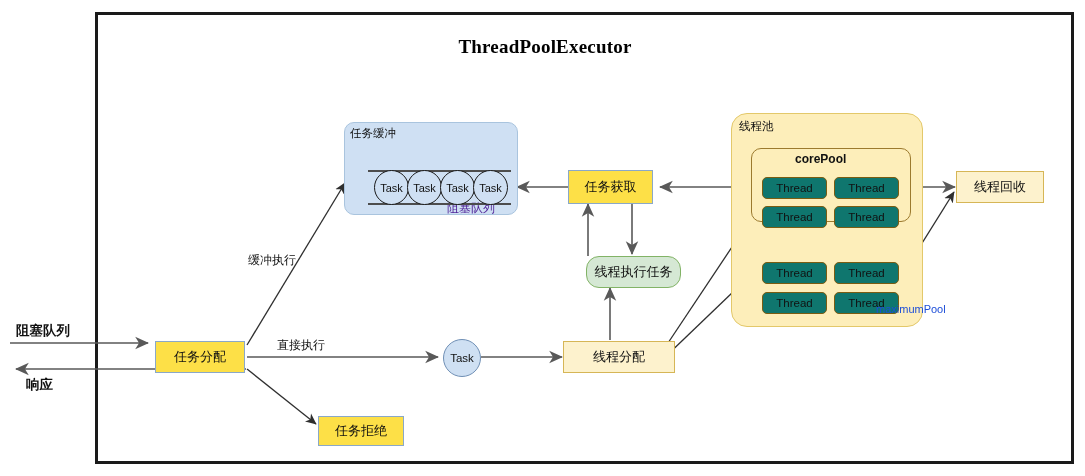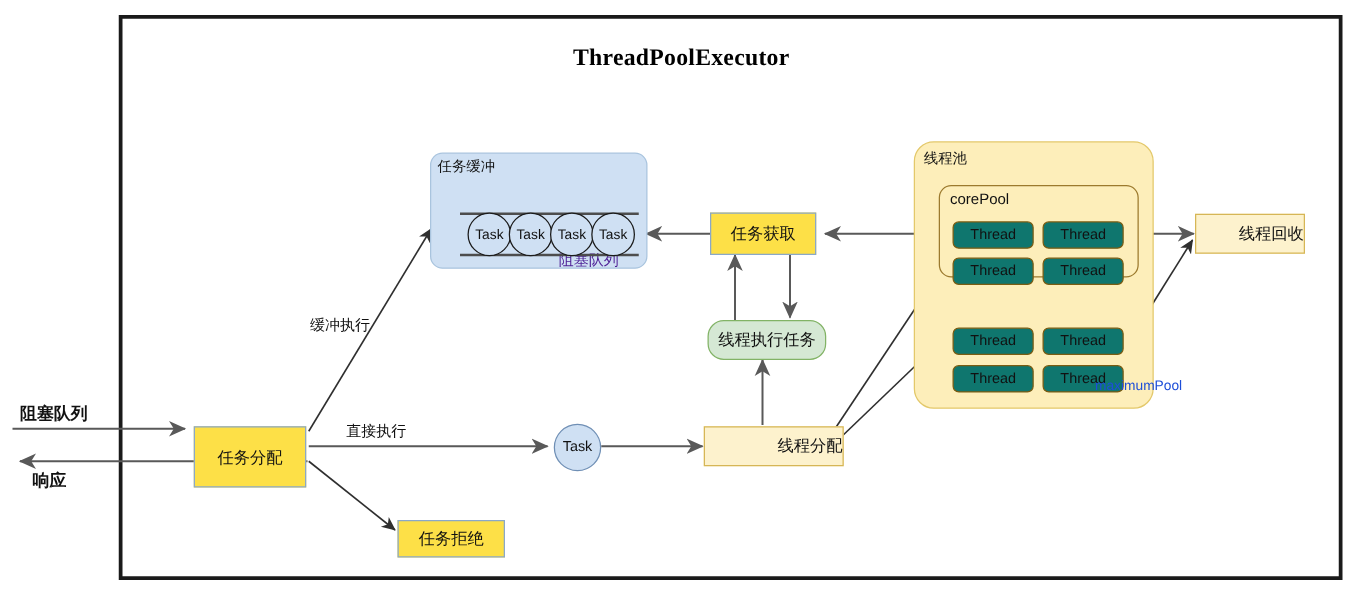--- a/index.html
+++ b/index.html
@@ -10,21 +10,21 @@
   .frame{position:absolute;left:95px;top:12px;width:979px;height:452px;
          border:3px solid #1a1a1a;background:#ffffff;box-sizing:border-box;}
 
   .title{position:absolute;left:395px;top:36px;width:300px;text-align:center;
          font-size:19px;font-weight:bold;color:#000;letter-spacing:.2px;font-family:Liberation Serif, serif;}
 
   .box{position:absolute;box-sizing:border-box;display:flex;align-items:center;
        justify-content:center;font-size:13px;color:#111;}
   .blue{background:#fde047;border:1px solid #8aa8c8;}
   .green{background:#d5e8d4;border:1px solid #82b366;}
-  .yellow{background:#fdf2cd;border:1px solid #d6b656;justify-content:flex-end;}
+  .yellow{background:#fdf2cd;border:1px solid #d6b656;}
 
   .buffer{position:absolute;left:344px;top:122px;width:172px;height:91px;
           background:#cfe0f3;border:1px solid #a9c4de;border-radius:10px;}
   .buffer-label{position:absolute;left:350px;top:126px;font-size:11.5px;color:#111;}
   .queue-label{position:absolute;left:447px;top:152px;font-size:12px;color:#4c1d95;margin-top:48px;}
   .qline{position:absolute;background:#4d4d4d;height:1.6px;}
   .qline.top{left:368px;top:170px;width:143px;}
   .qline.bot{left:368px;top:203px;width:143px;}
   .taskc{position:absolute;width:33px;height:33px;border-radius:50%;
          background:#cfe0f3;border:1.4px solid #1a1a1a;top:170px;
@@ -33,21 +33,21 @@
 
   .taskcirc{position:absolute;left:443px;top:339px;width:36px;height:36px;
             border-radius:50%;background:#cfe0f3;border:1px solid #6f8fb5;
             display:flex;align-items:center;justify-content:center;font-size:11.5px;color:#111;}
 
   .pool{position:absolute;left:731px;top:113px;width:190px;height:212px;
         background:#fdeeba;border:1.3px solid #e3c86a;border-radius:16px;}
   .pool-label{position:absolute;left:739px;top:119px;font-size:11.5px;color:#111;}
   .corepool{position:absolute;left:751px;top:148px;width:158px;height:72px;
             border:1.3px solid #9c7a2e;border-radius:10px;background:transparent;}
-  .corepool-label{position:absolute;left:760px;top:152px;font-size:12px;color:#111;}
+  .corepool-label{position:absolute;left:795px;top:152px;font-size:12px;color:#111;font-weight:bold;}
   .maxpool-label{position:absolute;left:876px;top:303px;font-size:11px;color:#1d4ed8;}
   .thread{position:absolute;width:63px;height:20px;border:1.3px solid #7a5c12;
           border-radius:5px;background:#0f766e;display:flex;align-items:center;
           justify-content:center;font-size:11.5px;color:#111;}
 
   .lbl{position:absolute;font-size:12px;color:#111;white-space:nowrap;text-align:right;}
   .lbl.bold{font-weight:bold;font-size:13.5px;}
 
   svg.wires{position:absolute;left:0;top:0;width:1085px;height:476px;
             pointer-events:none;overflow:visible;}
@@ -128,21 +128,21 @@
     </g>
 
     <g>
       <line x1="660" y1="362" x2="758" y2="268" stroke="#2f2f2f" stroke-width="1.3" marker-end="url(#ahD)"></line>
     </g>
   </svg>
 
   <div class="lbl bold" style="left:16px;top:322px;">阻塞队列</div>
   <div class="lbl bold" style="left:26px;top:376px;">响应</div>
 
-  <div class="box blue" style="left:155px;top:341px;width:90px;height:49px;text-align:right;">
+  <div class="box blue" style="left:155px;top:341px;width:90px;height:32px;text-align:right;">
     <span>任务分配</span>
   </div>
 
   <div class="box blue" style="left:318px;top:416px;width:86px;height:30px;">
     <span>任务拒绝</span>
   </div>
 
   <div class="lbl" style="left:248px;top:252px;">缓冲执行</div>
   <div class="lbl" style="left:277px;top:337px;">直接执行</div>
 
@@ -155,21 +155,21 @@
   <div class="taskc" style="left:407px;">Task</div>
   <div class="taskc" style="left:440px;">Task</div>
   <div class="taskc" style="left:473px;">Task</div>
 
   <div class="taskcirc">Task</div>
 
   <div class="box blue" style="left:568px;top:170px;width:85px;height:34px;">
     <span>任务获取</span>
   </div>
 
-  <div class="box green" style="left:566px;top:256px;width:95px;height:32px;border-radius:13px;">
+  <div class="box green" style="left:586px;top:256px;width:95px;height:32px;border-radius:13px;">
     <span>线程执行任务</span>
   </div>
 
   <div class="box yellow" style="left:563px;top:341px;width:112px;height:32px;">
     <span>线程分配</span>
   </div>
 
   <div class="box yellow" style="left:956px;top:171px;width:88px;height:32px;">
     <span>线程回收</span>
   </div>

